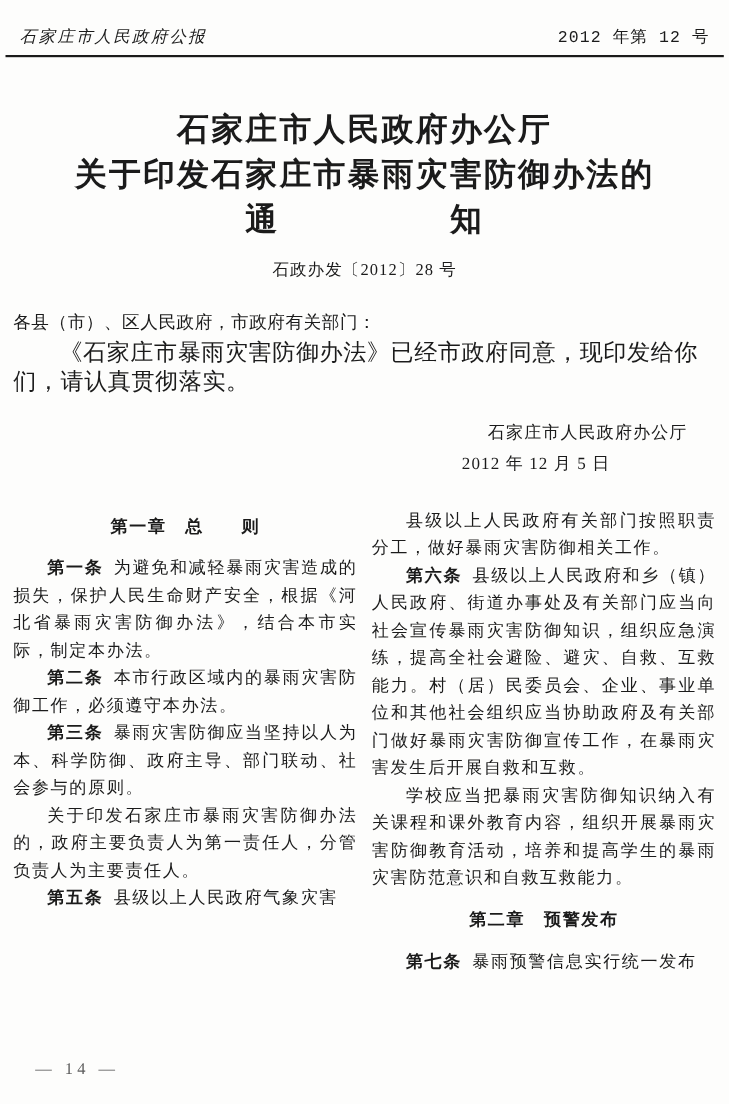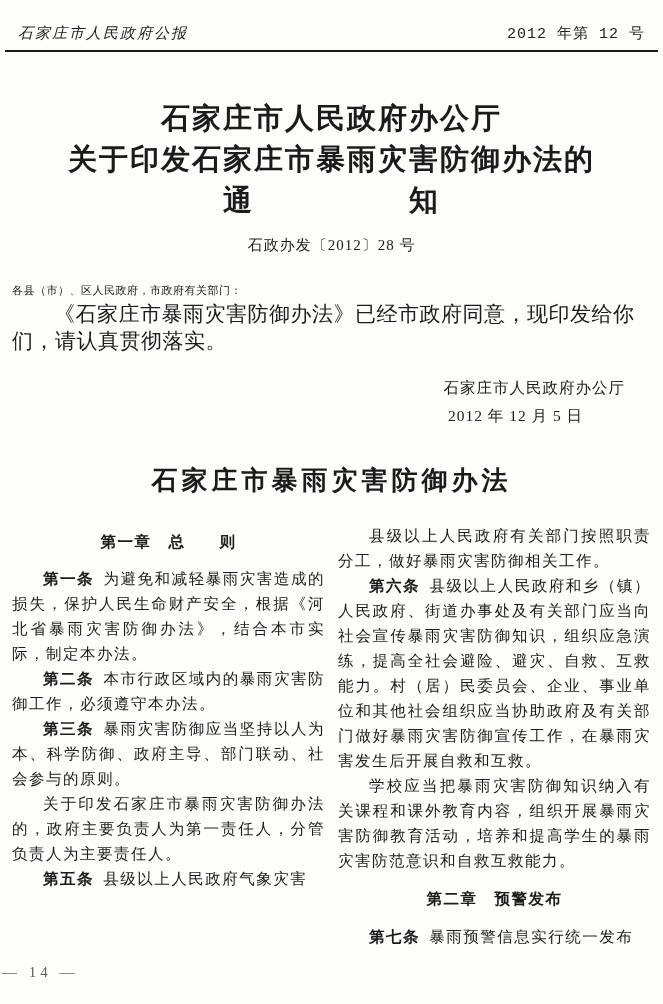--- a/index.html
+++ b/index.html
@@ -43,39 +43,39 @@
   }
   .doc-number {
     margin-top: 15px;
     text-align: center;
     font-size: 15px;
     letter-spacing: 1px;
   }
   
   .salutation {
     margin: 28px 12px 0 12px;
-    font-size: 11px;
+    font-size: 16px;
     letter-spacing: 0.5px;
   }
   .notice-body {
     margin: 3px 12px 0 12px;
     text-indent: 2em;
     font-size: 21px;
     line-height: 27px;
     letter-spacing: 0.5px;
   }
   .signature-block {
     margin-top: 19px;
     text-align: right;
     font-size: 15.5px;
     line-height: 28px;
     letter-spacing: 1px;
   }
   .signature-line { padding-right: 38px; }
-  .date-line { padding-right: 80px; text-align: right; }
+  .date-line { padding-right: 108px; text-align: right; }
   
   .regulation-title {
     margin-top: 33px;
     text-align: center;
     font-weight: bold;
     font-size: 26px;
     letter-spacing: 4px;
   }
   .columns {
     display: flex;
@@ -100,21 +100,21 @@
     text-indent: 2em;
   }
   .column p.para.cont { text-indent: 0; }
   .article-label {
     font-weight: bold;
     margin-right: 0.6em;
   }
   
   .page-number {
     position: absolute;
-    left: 2px;
+    left: 32px;
     top: 964px;
     font-size: 15px;
     color: #5e5e5e;
     letter-spacing: 4px;
   }
 </style>
 </head>
 <body>
 
 <div class="page">
@@ -134,21 +134,20 @@
 
   <div class="salutation">各县（市）、区人民政府，市政府有关部门：</div>
 
   <p class="notice-body">《石家庄市暴雨灾害防御办法》已经市政府同意，现印发给你们，请认真贯彻落实。</p>
 
   <div class="signature-block">
     <div class="signature-line">石家庄市人民政府办公厅</div>
     <div class="date-line">2012 年 12 月 5 日</div>
   </div>
 
-  <div class="regulation-title">石家庄市暴雨灾害防御办法</div>
 
   <div class="columns">
     <div class="column" id="col-left">
         <div class="chapter">第一章　总　　则</div>
         <p class="para"><b class="article-label">第一条</b>为避免和减轻暴雨灾害造成的损失，保护人民生命财产安全，根据《河北省暴雨灾害防御办法》，结合本市实际，制定本办法。</p>
         <p class="para"><b class="article-label">第二条</b>本市行政区域内的暴雨灾害防御工作，必须遵守本办法。</p>
         <p class="para"><b class="article-label">第三条</b>暴雨灾害防御应当坚持以人为本、科学防御、政府主导、部门联动、社会参与的原则。</p>
         <p class="para">关于印发石家庄市暴雨灾害防御办法的，政府主要负责人为第一责任人，分管负责人为主要责任人。</p>
         <p class="para"><b class="article-label">第五条</b>县级以上人民政府气象灾害</p>
       </div>

